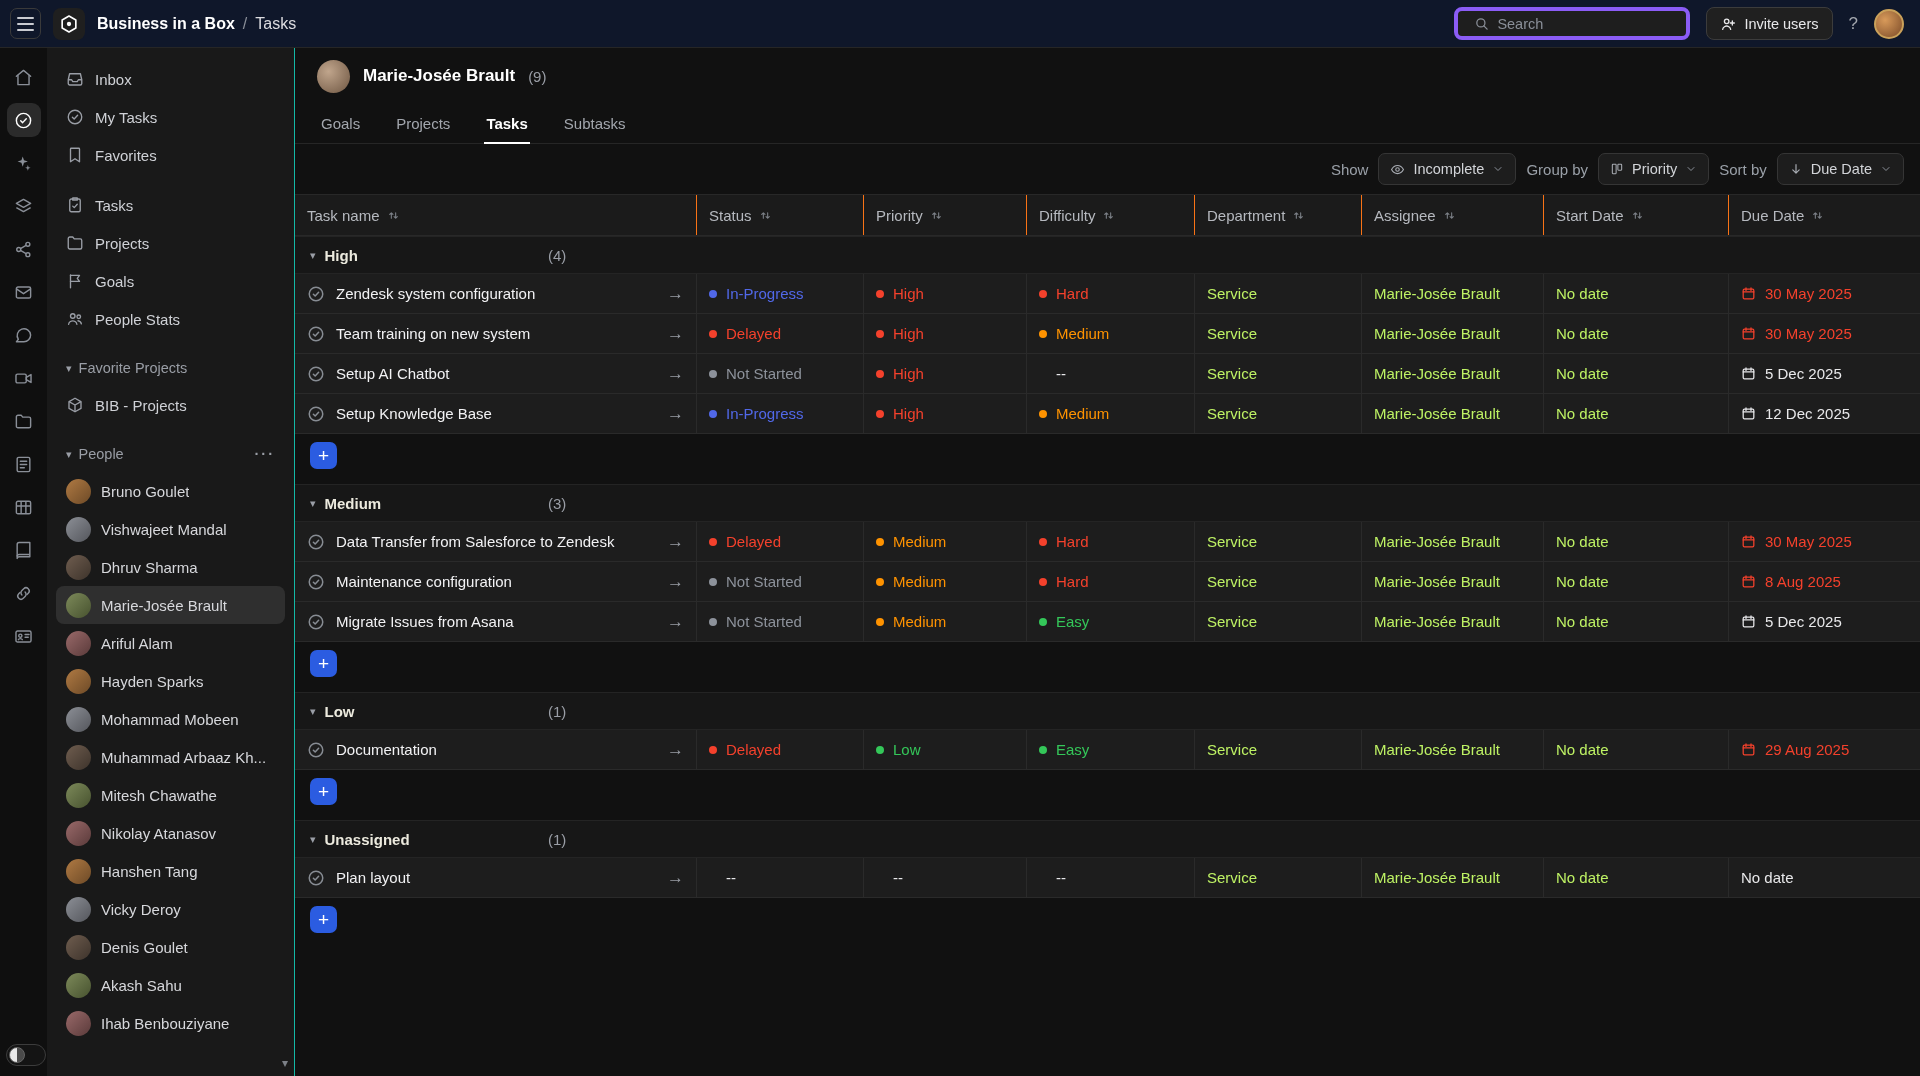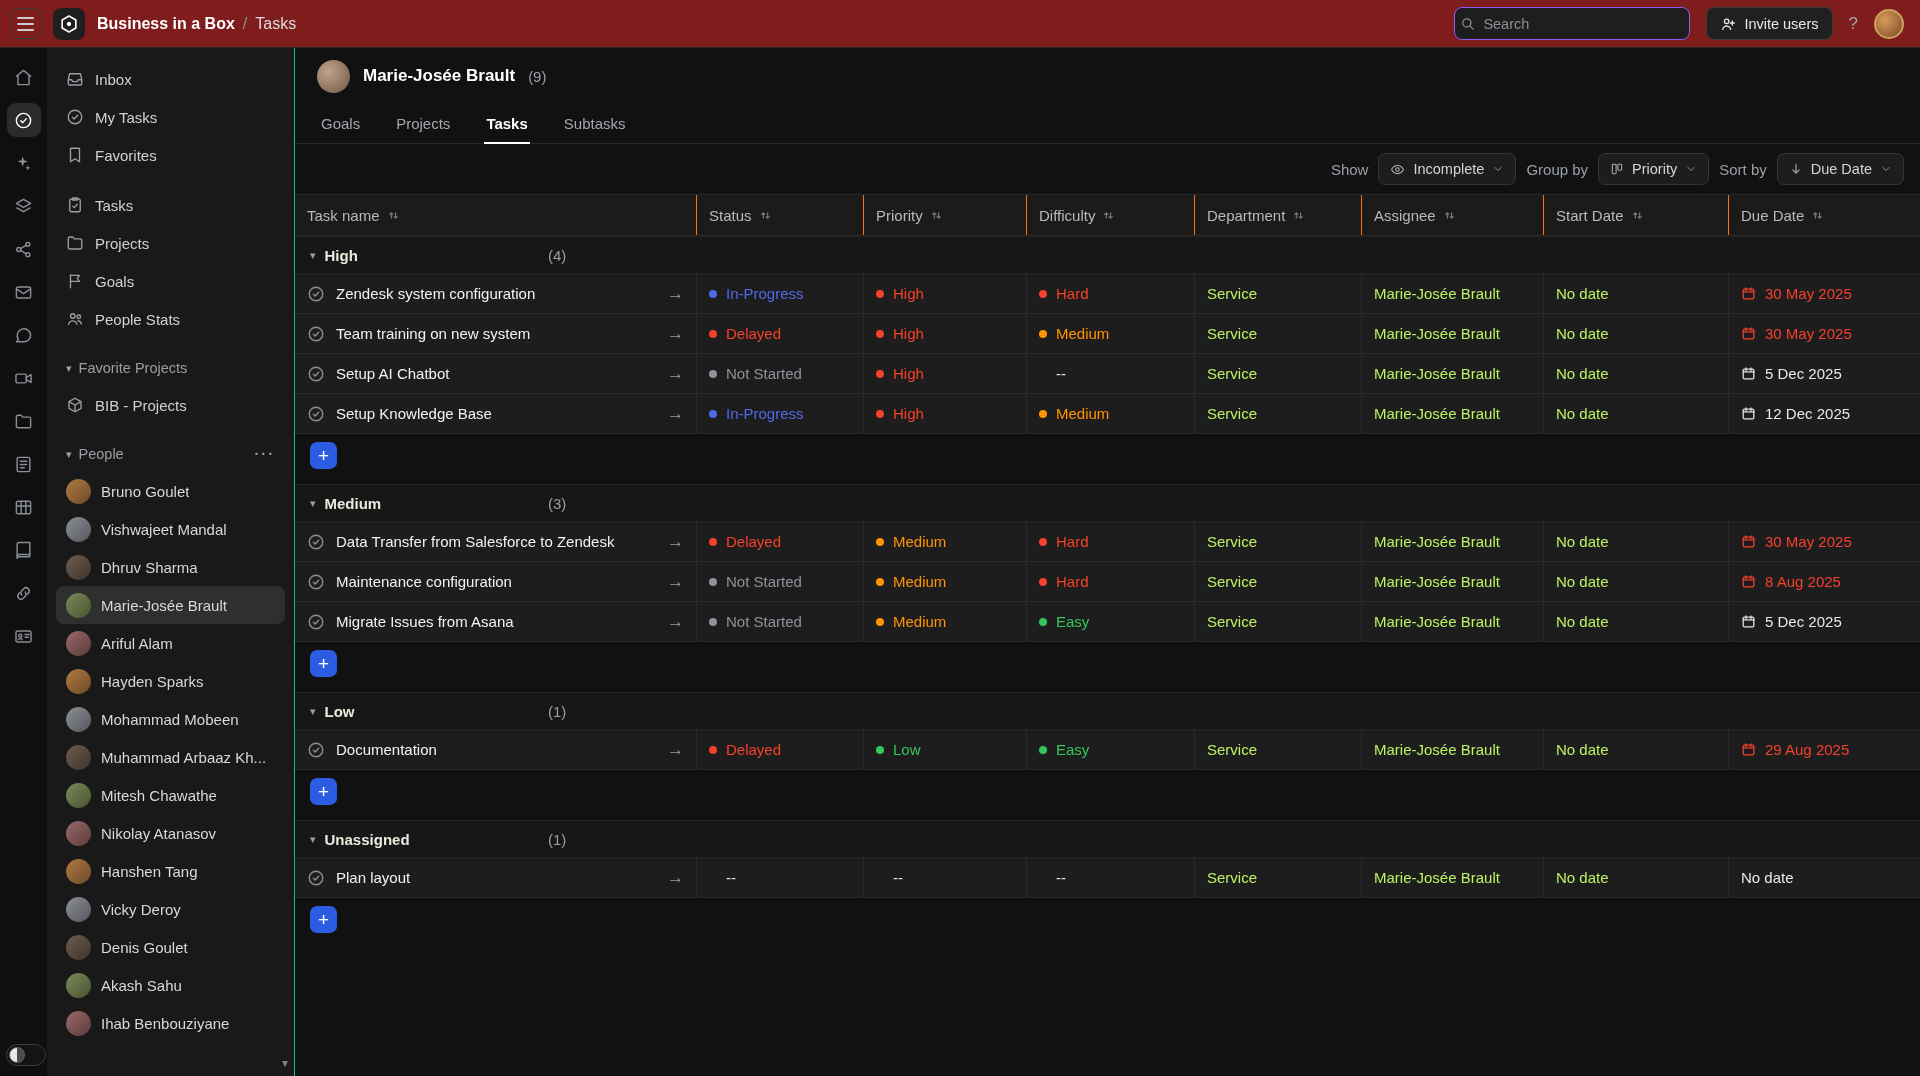--- a/index.html
+++ b/index.html
@@ -2,35 +2,35 @@
 <html><head>
 <meta charset="utf-8">
 <style>
   *{margin:0;padding:0;box-sizing:border-box}
   html,body{width:1920px;height:1076px;overflow:hidden;background:#0d0d0d;
     font-family:"Liberation Sans",sans-serif;color:#e8e8ea}
   svg{display:block}
   button{font-family:inherit}
 
   
-  .topbar{height:48px;flex:0 0 48px;background:#7f1d1d;border-bottom:1px solid #262626;
+  .topbar{height:48px;flex:0 0 48px;background:#0f172a;border-bottom:1px solid #262626;
     display:flex;align-items:center;justify-content:space-between;padding:0 16px 0 10px}
   .tb-left{display:flex;align-items:center;gap:12px}
   .hamburger{width:31px;height:31px;border:1px solid #3a3a3a;border-radius:7px;background:transparent;
     display:flex;flex-direction:column;justify-content:center;gap:4px;padding:0 6px;cursor:pointer}
   .hamburger span{height:2px;background:#c9cbd1;border-radius:1px}
   .logo-box{width:32px;height:32px;background:#1f1f1f;border-radius:8px;display:flex;
     align-items:center;justify-content:center;color:#fff;cursor:pointer}
   .crumbs{display:flex;gap:8px;align-items:center;font-size:16px}
   .crumb-app{font-weight:700;color:#fff;cursor:pointer}
   .crumb-sep{color:#8a8f98}
   .crumb-page{color:#dcdce0;cursor:pointer}
   .tb-right{display:flex;align-items:center;gap:16px}
-  .search-box{width:236px;height:33px;background:#1e1e1e;border:1px solid #8b5cf6;border-radius:8px;
-    display:flex;align-items:center;gap:8px;padding:0 5px;color:#8a8f98}
+  .search-box{width:236px;height:33px;background:#1e1e1e;border:4px solid #8b5cf6;border-radius:8px;
+    display:flex;align-items:center;gap:8px;padding:0 16px;color:#8a8f98}
   .search-box input{flex:1;background:transparent;border:none;outline:none;color:#e8e8ea;
     font-size:14.5px;font-family:inherit;min-width:0}
   .search-box input::placeholder{color:#8a8f98}
   .invite-btn{height:33px;display:flex;align-items:center;gap:8px;background:#202020;
     border:1px solid #3c3c3c;border-radius:8px;padding:0 13px;color:#e8e8ea;font-size:14.5px;cursor:pointer}
   .help-btn{background:none;border:none;color:#a3a7ae;font-size:17px;cursor:pointer}
   .avatar{border-radius:50%;flex:0 0 auto;background:linear-gradient(135deg,#8a6a52,#4e3a2c)}
   .tb-avatar{width:30px;height:30px;background:radial-gradient(circle at 35% 35%,#d89a5a,#7a4a28);
     border:2px solid #caa15a;cursor:pointer}
 

